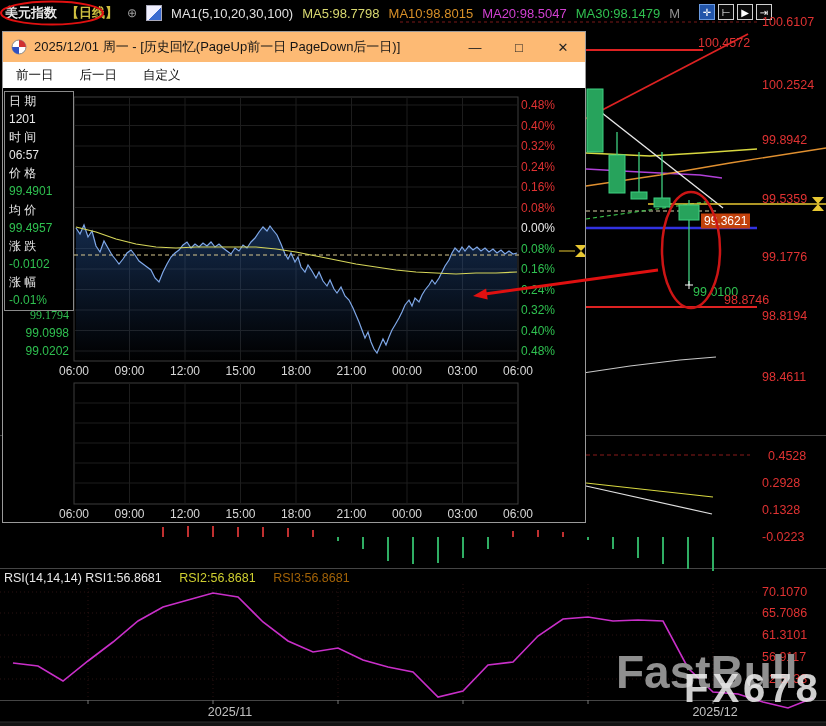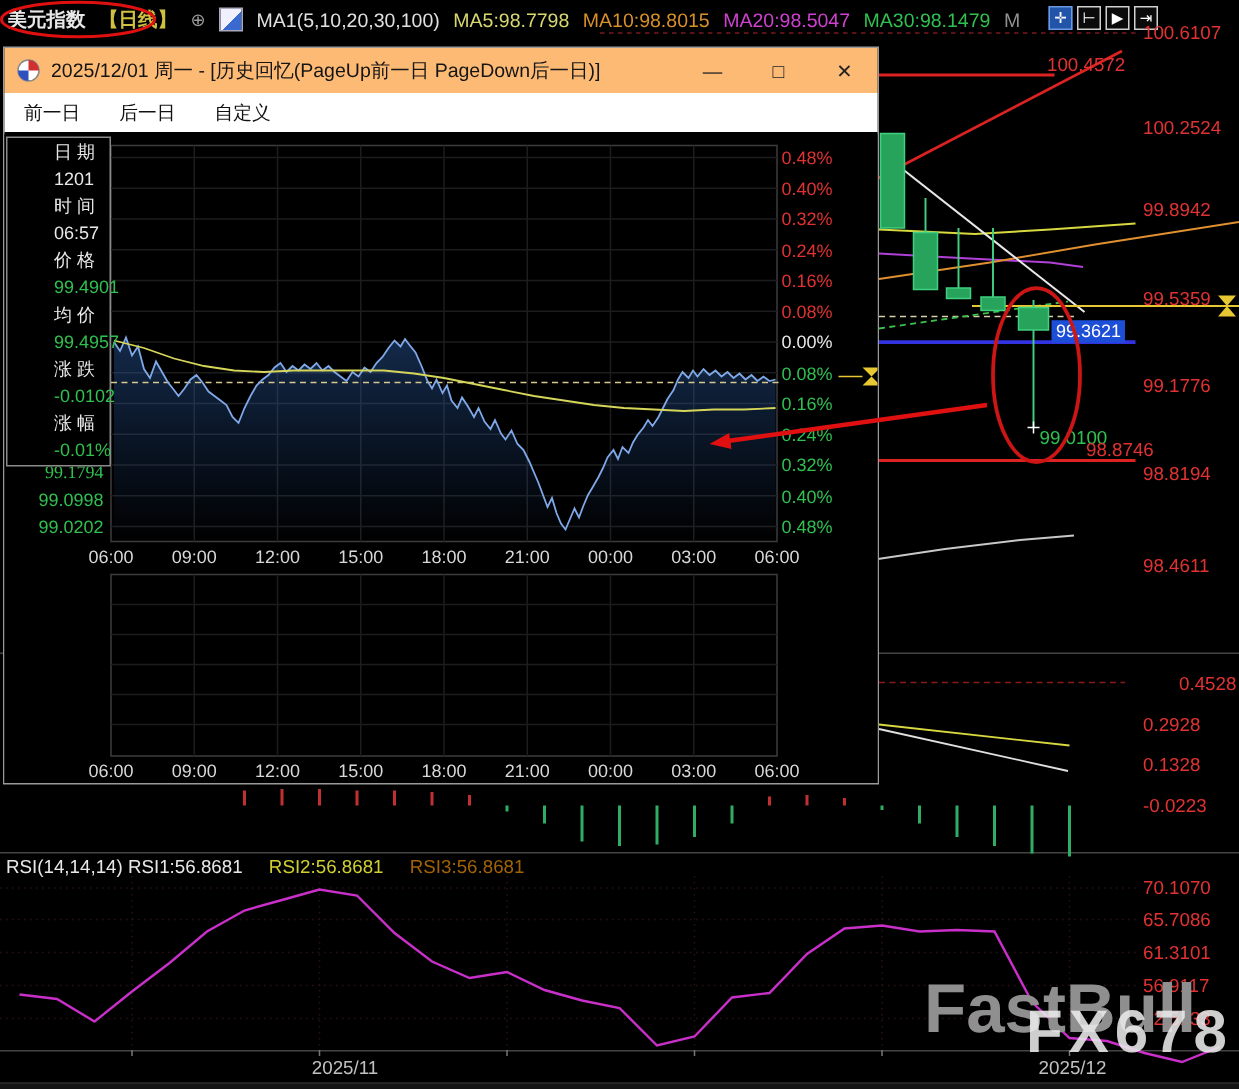--- a/index.html
+++ b/index.html
@@ -18,40 +18,40 @@
   .t-ma1{color:#e0e0e0}.t-ma5{color:#d8d870}.t-ma10{color:#d89028}.t-ma20{color:#d040d0}
   .t-ma30{color:#30c050}.t-m{color:#909090}
   #t-icons{position:absolute;left:699px;top:4px;display:flex;gap:3px;}
   .t-ico{width:16px;height:16px;font-size:10px;line-height:16px;text-align:center;color:#fff;
          border:1px solid #d0d0d0;background:#0a0a0a;box-sizing:border-box;}
   .t-ico.blue{background:#2255aa;border-color:#6a9ae0;}
   
   #labels{position:absolute;inset:0;z-index:2;pointer-events:none;}
   .axis-r{position:absolute;font-size:12.5px;color:#e03232;transform:translateY(-50%);white-space:nowrap;}
   .axis-r.green{color:#2fc050}
-  .axis-r.bluebox{background:#1d4ed8;color:#fff;font-size:12px;padding:0 3px;line-height:15px;}
+  .axis-r.bluebox{background:#c2410c;color:#fff;font-size:12px;padding:0 3px;line-height:15px;}
   .datelab{position:absolute;font-size:12.5px;color:#c0c0c0;transform:translate(-50%,0);}
   
   #rsihdr{position:absolute;left:4px;top:571px;font-size:12.5px;z-index:2;white-space:nowrap;}
   #rsihdr .h1{color:#e8e8e8}#rsihdr .h2{color:#cfcf30;margin-left:14px}#rsihdr .h3{color:#a16207;margin-left:14px}
   
   #wm1{position:absolute;left:616px;top:645px;font-size:46px;font-weight:bold;color:#8f8f8f;z-index:12;}
   #wm2{position:absolute;left:684px;top:666px;font-size:40px;font-weight:bold;letter-spacing:4px;
        color:rgba(235,235,235,.88);z-index:13;}
   
   #popup{position:absolute;left:2px;top:31px;width:584px;height:492px;background:#000;
          border:1px solid #9a9a9a;box-sizing:border-box;z-index:20;}
   #p-titlebar{height:30px;background:#fdba74;display:flex;align-items:center;}
   #p-title{flex:1;font-size:13px;color:#151515;margin-left:7px;white-space:nowrap;overflow:hidden;}
   .p-ctl{width:44px;text-align:center;font-size:13px;color:#222;cursor:default;}
   #p-menubar{height:26px;background:#ffffff;border-bottom:1px solid #c8c8c8;display:flex;align-items:center;}
   .p-menu{font-size:12.5px;color:#111;padding:0 13px;line-height:26px;}
   #p-chart{position:absolute;left:0;top:56px;width:582px;height:434px;background:#000;}
   #p-info{position:absolute;left:1px;top:3px;width:70px;height:220px;background:#000;
-          border:1px solid #8a8a8a;box-sizing:border-box;z-index:5;padding-left:27px;}
+          border:1px solid #8a8a8a;box-sizing:border-box;z-index:5;}
   .info-row{height:18.1px;line-height:18.1px;padding-left:4px;font-size:12px;white-space:nowrap;}
   .info-row.w{color:#e8e8e8}.info-row.g{color:#2fc050}
   .p-pct{position:absolute;font-size:12px;transform:translateY(-50%);left:518px;}
   .p-pct.r{color:#e03232}.p-pct.g{color:#2fc050}.p-pct.w{color:#e8e8e8}
   .p-left{position:absolute;font-size:12px;color:#2fc050;width:48px;text-align:right;left:18px;
           transform:translateY(-50%);}
   .p-time{position:absolute;width:46px;text-align:center;font-size:12px;color:#d8d8d8;}
   #annot{position:absolute;inset:0;z-index:30;pointer-events:none;}
 </style>
 </head>
@@ -139,21 +139,21 @@
     </svg>
 
   <div id="labels">
       <div class="axis-r" style="left: 762px; top: 22px;">100.6107</div>
       <div class="axis-r" style="left: 762px; top: 85px;">100.2524</div>
       <div class="axis-r" style="left: 762px; top: 140px;">99.8942</div>
       <div class="axis-r" style="left: 762px; top: 199px;">99.5359</div>
       <div class="axis-r" style="left: 762px; top: 257px;">99.1776</div>
       <div class="axis-r" style="left: 762px; top: 316px;">98.8194</div>
       <div class="axis-r" style="left: 762px; top: 377px;">98.4611</div>
-      <div class="axis-r" style="left: 786px; top: 456px;">0.4528</div>
+      <div class="axis-r" style="left: 768px; top: 456px;">0.4528</div>
       <div class="axis-r" style="left: 762px; top: 483px;">0.2928</div>
       <div class="axis-r" style="left: 762px; top: 510px;">0.1328</div>
       <div class="axis-r" style="left: 762px; top: 537px;">-0.0223</div>
       <div class="axis-r" style="left: 762px; top: 592px;">70.1070</div>
       <div class="axis-r" style="left: 762px; top: 613px;">65.7086</div>
       <div class="axis-r" style="left: 762px; top: 635px;">61.3101</div>
       <div class="axis-r" style="left: 762px; top: 657px;">56.9117</div>
       <div class="axis-r" style="left: 762px; top: 679px;">52.5133</div>
       <div class="axis-r" style="left: 662px; top: 43px; margin-left: 36px;">100.4572</div>
       <div class="axis-r bluebox" style="left: 701px; top: 221px;">99.3621</div>

